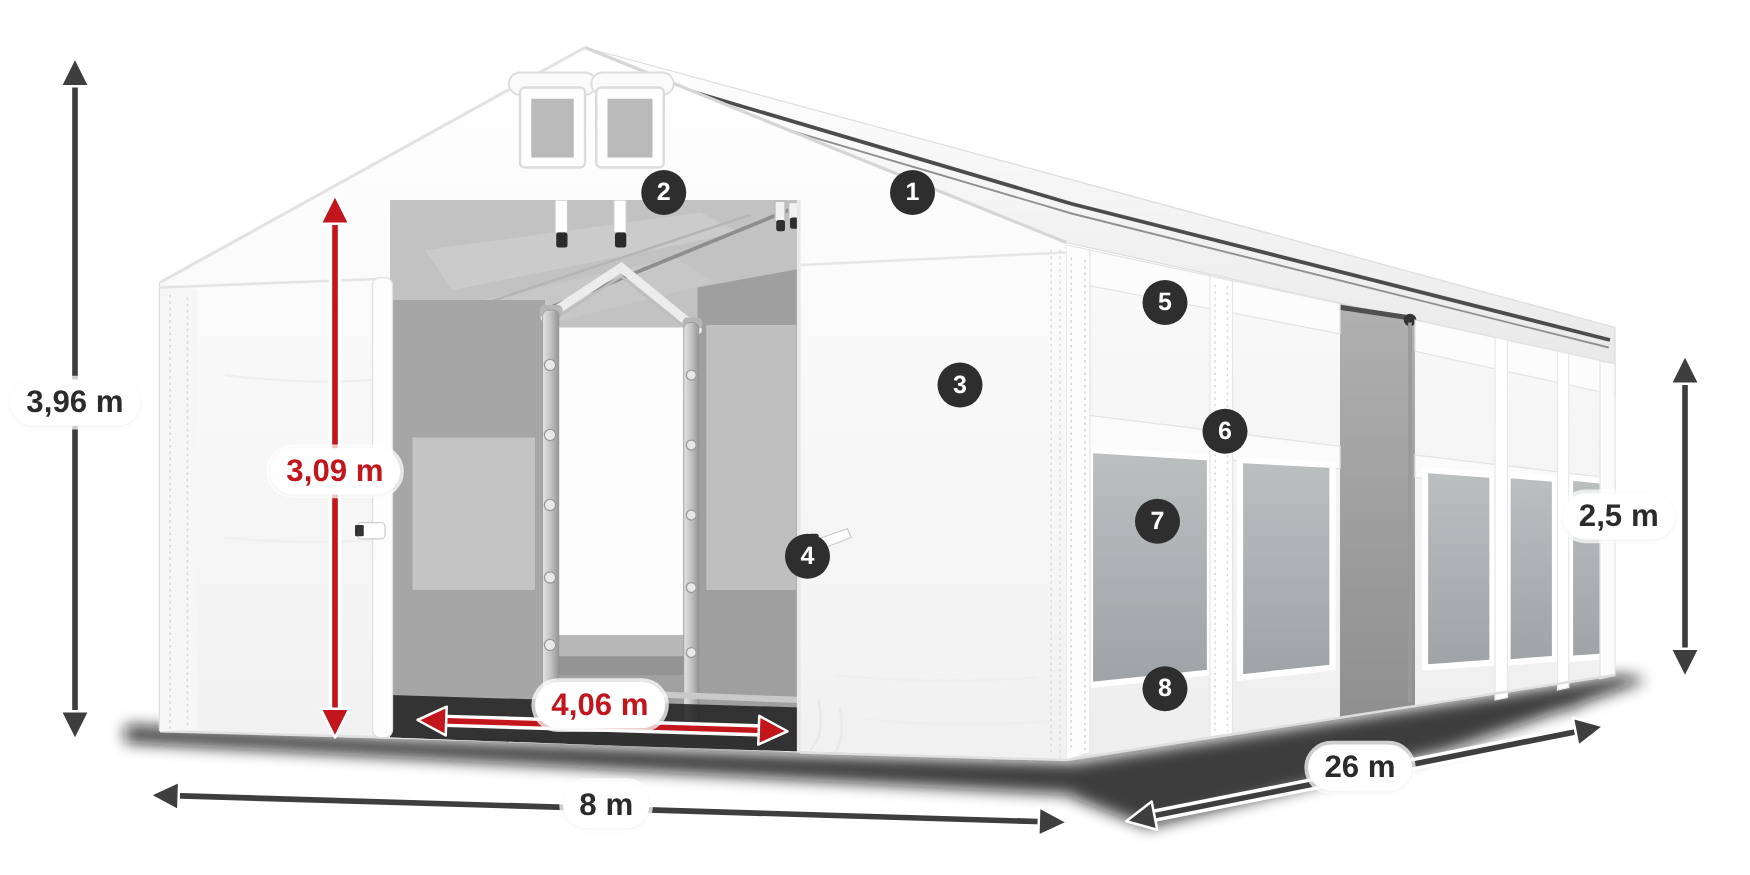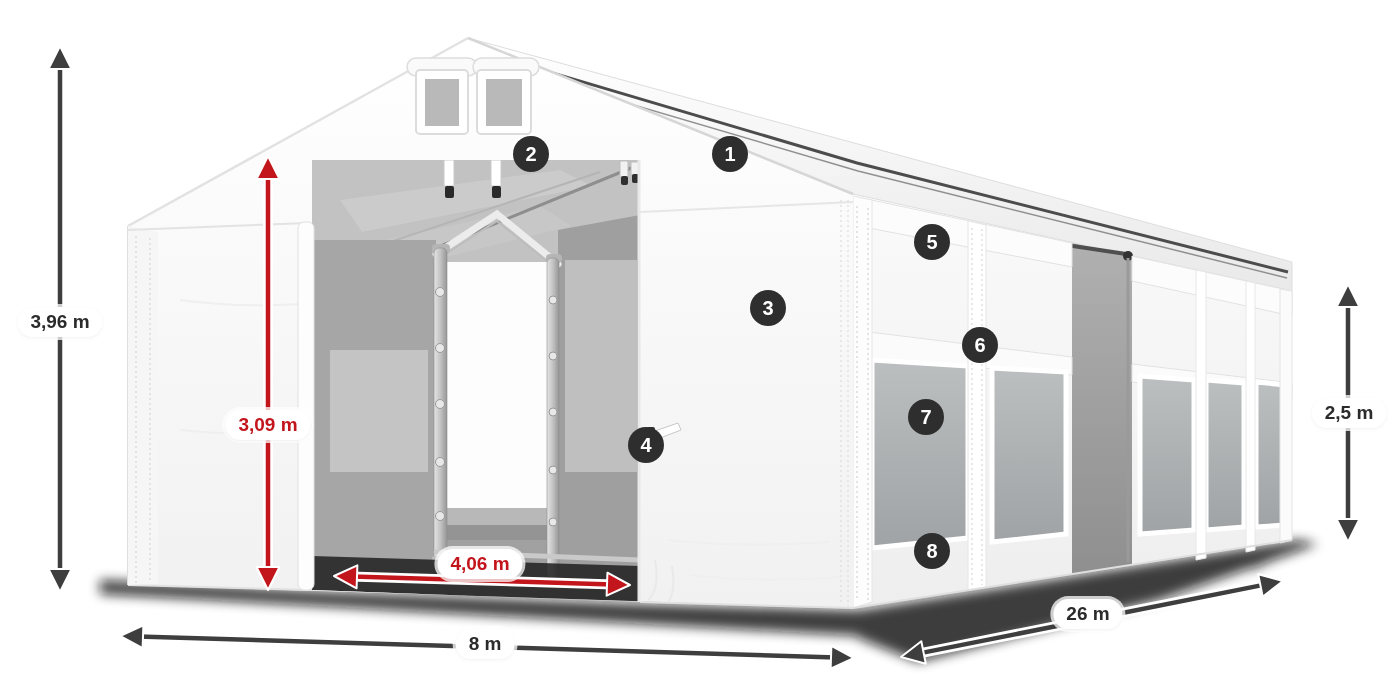--- a/index.html
+++ b/index.html
@@ -4,21 +4,21 @@
 <style>
   html,body{margin:0;padding:0;background:#ffffff;}
   .stage{
     position:relative;width:1400px;height:700px;overflow:hidden;
     background:#ffffff;font-family:"Liberation Sans",sans-serif;
   }
   .stage svg{position:absolute;left:0;top:0;}
   .pill{
     position:absolute;transform:translate(-50%,-50%);
     background:#ffffff;border-radius:26px;padding:4px 13px;
-    font-weight:700;font-size:19px;line-height:1.15;color:#2b2b2b;
+    font-weight:700;font-size:25px;line-height:1.15;color:#2b2b2b;
     white-space:nowrap;
     box-shadow:0 0 0 3px rgba(255,255,255,.75),0 1px 3px rgba(0,0,0,.22);
   }
   .pill.red{color:#c3161c;}
   .badge{
     position:absolute;transform:translate(-50%,-50%);
     width:36px;height:36px;border-radius:50%;
     background:#2e2e2e;color:#ffffff;
     font-weight:700;font-size:20px;
     display:flex;align-items:center;justify-content:center;
@@ -244,25 +244,25 @@
     <g>
       <line x1="1348" y1="292" x2="1348" y2="534" stroke="#ffffff" stroke-width="10"></line>
       <line x1="1348" y1="298" x2="1348" y2="528" stroke="#3e3e3e" stroke-width="4.5"></line>
       <path d="M0,0 L-23,-11.5 L-23,11.5 Z" transform="translate(1348,284) rotate(-90)" fill="#3e3e3e" stroke="#ffffff" stroke-width="2" stroke-linejoin="round"></path>
       <path d="M0,0 L-23,-11.5 L-23,11.5 Z" transform="translate(1348,542) rotate(90)" fill="#3e3e3e" stroke="#ffffff" stroke-width="2" stroke-linejoin="round"></path>
     </g>
   </g>
 </svg>
 
 <div class="pill" style="left:60px;top:322px;">3,96 m</div>
-<div class="pill red" style="left:268px;top:377px;margin-top:48px;">3,09 m</div>
+<div class="pill red" style="left:268px;top:377px;">3,09 m</div>
 <div class="pill red" style="left:480px;top:564px;">4,06 m</div>
 <div class="pill" style="left:485px;top:644px;text-align:center;">8 m</div>
 <div class="pill" style="left:1088px;top:614px;">26 m</div>
-<div class="pill" style="left:1349px;top:413px;">2,5 m</div>
+<div class="pill" style="left:1295px;top:413px;">2,5 m</div>
 
 <div class="badge" style="left:730px;top:154px;">1</div>
 <div class="badge" style="left:531px;top:154px;">2</div>
 <div class="badge" style="left:768px;top:308px;">3</div>
 <div class="badge" style="left:646px;top:445px;">4</div>
 <div class="badge" style="left:932px;top:242px;">5</div>
 <div class="badge" style="left:980px;top:345px;">6</div>
 <div class="badge" style="left:926px;top:417px;">7</div>
 <div class="badge" style="left:932px;top:551px;">8</div>
 

